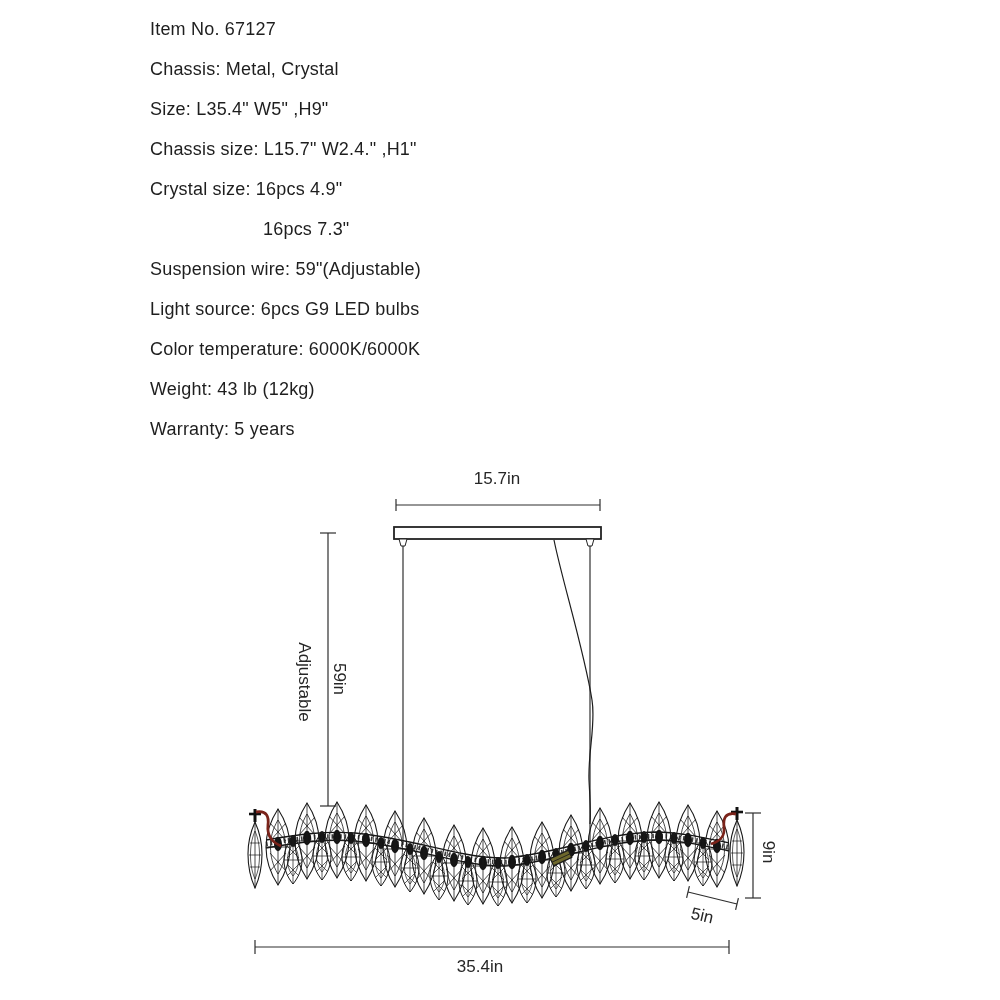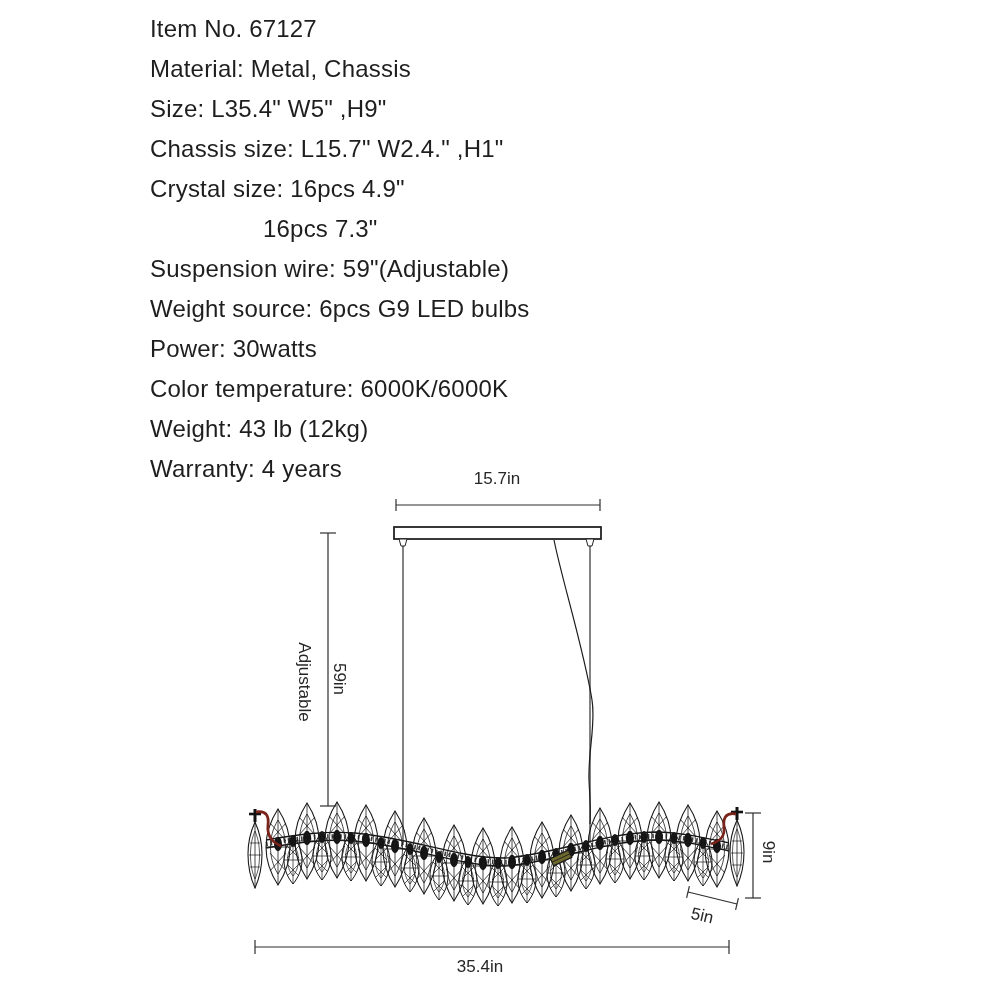--- a/index.html
+++ b/index.html
@@ -3,45 +3,44 @@
 <meta charset="utf-8">
 <title>Item No. 67127</title>
 <style>
   html,body{margin:0;padding:0;background:#ffffff;}
   .canvas{
     position:relative;width:1000px;height:1000px;background:#ffffff;overflow:hidden;
     font-family:"Liberation Sans",sans-serif;
   }
   .specs{position:absolute;left:150px;top:9px;}
   .spec-line{
-    height:40px;line-height:40px;font-size:24px;color:#1e1e1e;
+    height:40px;line-height:40px;font-size:18px;color:#1e1e1e;
     white-space:pre;letter-spacing:0.2px;
   }
   .spec-line.indent{padding-left:113px;}
   svg.diagram{position:absolute;left:0;top:0;}
   svg text{font-family:"Liberation Sans",sans-serif;font-size:17px;fill:#262626;}
 </style>
 </head>
 <body>
 
 <div class="canvas">
 
   <div class="specs">
     <div class="spec-line">Item No. 67127</div>
-    <div class="spec-line">Material: Metal, Chassis</div>
+    <div class="spec-line">Chassis: Metal, Crystal</div>
     <div class="spec-line">Size: L35.4" W5" ,H9"</div>
     <div class="spec-line">Chassis size: L15.7" W2.4." ,H1"</div>
     <div class="spec-line">Crystal size: 16pcs 4.9"</div>
     <div class="spec-line indent">16pcs 7.3"</div>
     <div class="spec-line">Suspension wire: 59"(Adjustable)</div>
-    <div class="spec-line">Weight source: 6pcs G9 LED bulbs</div>
-    <div class="spec-line">Power: 30watts</div>
+    <div class="spec-line">Light source: 6pcs G9 LED bulbs</div>
     <div class="spec-line">Color temperature: 6000K/6000K</div>
     <div class="spec-line">Weight: 43 lb (12kg)</div>
-    <div class="spec-line">Warranty: 4 years</div>
+    <div class="spec-line">Warranty: 5 years</div>
   </div>
 
   <svg class="diagram" width="1000" height="1000" viewBox="0 0 1000 1000">
 
     <defs>
 
       <g id="cb">
         <ellipse cx="0" cy="-3" rx="4" ry="7.2" fill="#141414"></ellipse>
         <path d="M0,-38 C8.5,-25 12,-12 12,0 C12,12 8.5,25 0,38 C-8.5,25 -12,12 -12,0 C-12,-12 -8.5,-25 0,-38 Z" fill="none" stroke="#1a1a1a" stroke-width="1.1"></path>
         <path d="M0,-38 V38 M-12,0 H12" fill="none" stroke="#1a1a1a" stroke-width="0.8"></path>

